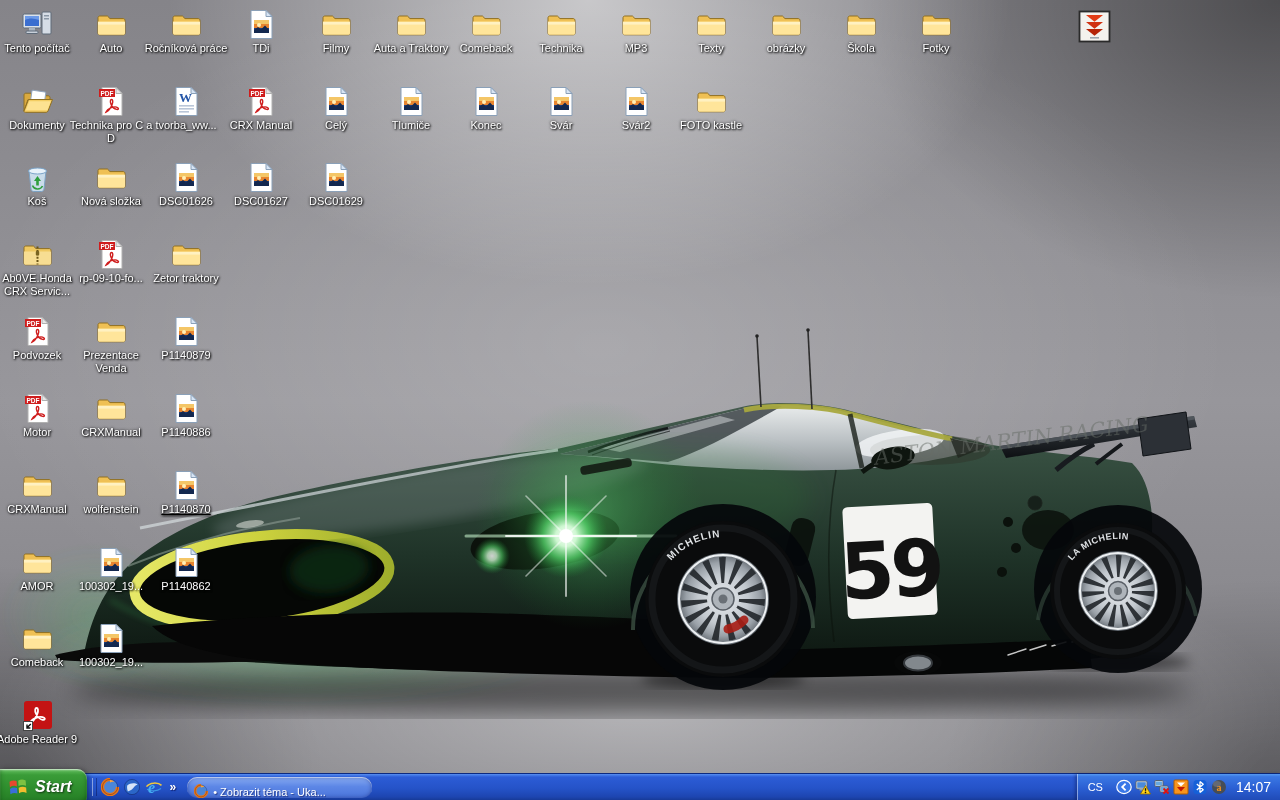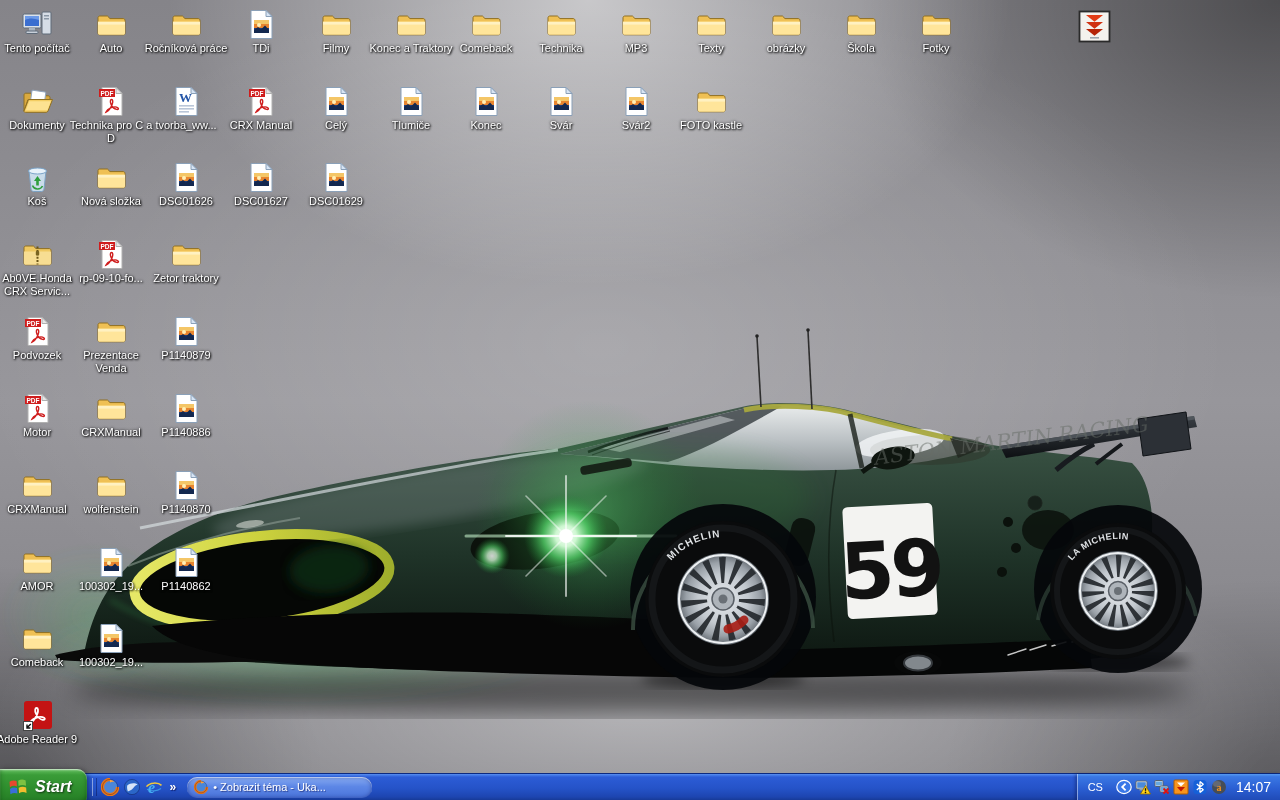--- a/index.html
+++ b/index.html
@@ -34,21 +34,21 @@
     border-radius:0 10px 10px 0;cursor:pointer;
     background:linear-gradient(180deg,#8ed68a 0%,#4fae4c 8%,#3a9c38 16%,#2f8f2e 50%,#257d25 90%,#1c6b1c 100%);
     box-shadow:inset 0 1px 1px rgba(255,255,255,.5),inset 0 -3px 5px rgba(0,45,0,.45),2px 0 5px rgba(0,0,0,.35);}
   .start .lbl{color:#fff;font-size:16px;font-weight:bold;font-style:italic;text-shadow:1px 1px 2px rgba(0,0,0,.6);}
   .start svg{width:22px;height:20px;display:block;}
   .ql{display:flex;align-items:center;gap:4px;padding:0 5px;height:27px;}
   .ql .handle{width:3px;height:18px;border-left:1px solid rgba(255,255,255,.45);border-right:1px solid rgba(0,0,40,.35);}
   .ql-ico{width:18px;height:18px;cursor:pointer;}
   .ql-ico svg{width:18px;height:18px;display:block;}
   .ql .chev{color:#fff;font-size:12px;font-weight:bold;cursor:pointer;text-shadow:1px 1px 1px rgba(0,0,60,.6);margin-left:2px;}
-  .taskbtn{height:21px;width:185px;margin-left:6px;display:flex;align-items:center;gap:5px;padding:0 7px;border-radius:10px;
+  .taskbtn{height:21px;width:185px;margin-left:6px;display:flex;align-items:flex-end;gap:5px;padding:0 7px;border-radius:10px;
     background:linear-gradient(180deg,#89acf2 0%,#5d87e6 45%,#4a74da 100%);
     box-shadow:inset 0 1px 0 rgba(255,255,255,.5),inset 0 0 4px rgba(10,20,90,.45);
     color:#fff;font-size:11px;cursor:pointer;box-sizing:border-box;}
   .taskbtn .tb-ico{width:14px;height:14px;flex:0 0 auto;}
   .taskbtn .tb-ico svg{width:14px;height:14px;display:block;}
   .taskbtn .tlbl{white-space:nowrap;overflow:hidden;text-shadow:1px 1px 1px rgba(0,0,60,.5);}
   .tray{margin-left:auto;height:27px;display:flex;align-items:center;padding:0 9px 0 10px;
     background:linear-gradient(180deg,#569af2 0%,#3a78e4 10%,#2a5ed2 55%,#1f49b4 100%);
     border-left:1px solid rgba(255,255,255,.45);box-shadow:-2px 0 3px rgba(0,0,40,.3);}
   .tray .lang{color:#fff;font-size:11px;margin-right:12px;cursor:pointer;}
@@ -292,21 +292,21 @@
           <div class="lbl">Filmy</div>
         </div>
         <div class="desk-icon" style="left: 369px; top: 8px;">
           <div class="g">
             <svg viewBox="0 0 33 33">
               <path d="M3 25V9.8C3 8.8 3.8 8 4.8 8h7.6l2.6 2.6h13.2c1 0 1.8.8 1.8 1.8V25c0 1-.8 1.8-1.8 1.8H4.8C3.8 26.8 3 26 3 25z" fill="#efc054" stroke="#8f6f22"></path>
               <path d="M3 25V13.6h27V25c0 1-.8 1.8-1.8 1.8H4.8C3.8 26.8 3 26 3 25z" fill="#ffe59a"></path>
               <path d="M3 14h27v2.6H3z" fill="#fff3c8" opacity=".85"></path>
             </svg>
           </div>
-          <div class="lbl">Konec a Traktory</div>
+          <div class="lbl">Auta a Traktory</div>
         </div>
         <div class="desk-icon" style="left: 444px; top: 8px;">
           <div class="g">
             <svg viewBox="0 0 33 33">
               <path d="M3 25V9.8C3 8.8 3.8 8 4.8 8h7.6l2.6 2.6h13.2c1 0 1.8.8 1.8 1.8V25c0 1-.8 1.8-1.8 1.8H4.8C3.8 26.8 3 26 3 25z" fill="#efc054" stroke="#8f6f22"></path>
               <path d="M3 25V13.6h27V25c0 1-.8 1.8-1.8 1.8H4.8C3.8 26.8 3 26 3 25z" fill="#ffe59a"></path>
               <path d="M3 14h27v2.6H3z" fill="#fff3c8" opacity=".85"></path>
             </svg>
           </div>
           <div class="lbl">Comeback</div>
@@ -680,21 +680,21 @@
         <div class="desk-icon" style="left: 69px; top: 469px;">
           <div class="g">
             <svg viewBox="0 0 33 33">
               <path d="M3 25V9.8C3 8.8 3.8 8 4.8 8h7.6l2.6 2.6h13.2c1 0 1.8.8 1.8 1.8V25c0 1-.8 1.8-1.8 1.8H4.8C3.8 26.8 3 26 3 25z" fill="#efc054" stroke="#8f6f22"></path>
               <path d="M3 25V13.6h27V25c0 1-.8 1.8-1.8 1.8H4.8C3.8 26.8 3 26 3 25z" fill="#ffe59a"></path>
               <path d="M3 14h27v2.6H3z" fill="#fff3c8" opacity=".85"></path>
             </svg>
           </div>
           <div class="lbl">wolfenstein</div>
         </div>
-        <div class="desk-icon" style="left: 144px; top: 469px;">
+        <div class="desk-icon" style="left: 144px; top: 469px; text-decoration: underline;">
           <div class="g">
             <svg viewBox="0 0 33 33">
               <path d="M6 2.5h15l6 6V30.5H6z" fill="#fff" stroke="#8aa0b8"></path>
               <path d="M21 2.5l6 6h-6z" fill="#d7e4f4" stroke="#8aa0b8"></path>
               <rect x="9" y="12" width="15" height="13" fill="#1d3f7e"></rect>
               <rect x="9" y="12" width="15" height="8" fill="#e8852f"></rect>
               <rect x="9" y="12" width="15" height="4" fill="#f4c667"></rect>
               <circle cx="14" cy="17" r="2" fill="#fff0b6"></circle>
               <path d="M9 22l4-3 3 2.5 4-4 4 4.5v3H9z" fill="#13284f"></path>
             </svg>

